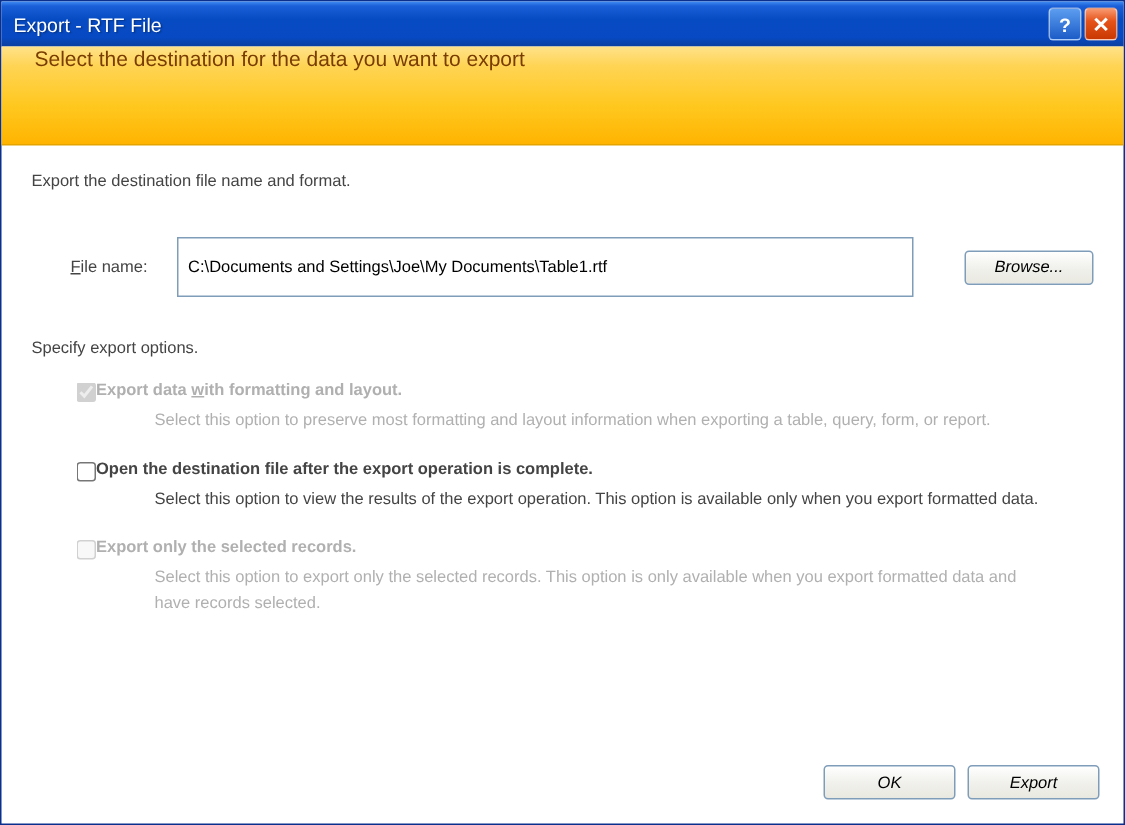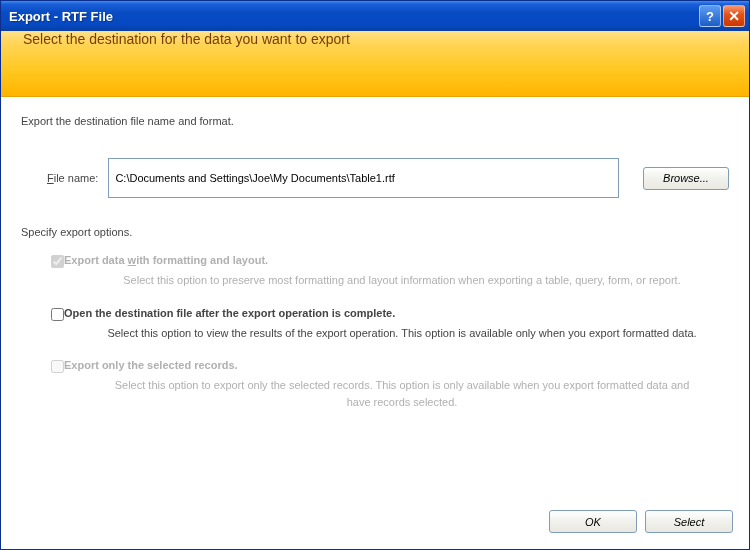--- a/index.html
+++ b/index.html
@@ -27,21 +27,21 @@
       #074bc3 40%,
       #0749c2 80%,
       #0a3f9f 100%);
     display: flex;
     align-items: center;
     padding: 0 4px 0 8px;
     color: #fff;
   }
   .titlebar-title {
     flex: 1;
-    font-weight: bold;
+    font-weight: normal;
     font-size: 13px;
     text-shadow: 1px 1px 1px rgba(0,0,0,0.3);
   }
   .titlebar-btns {
     display: flex;
     gap: 2px;
   }
   .tb-btn {
     width: 22px;
     height: 22px;
@@ -87,21 +87,21 @@
     padding: 18px 20px 10px 20px;
     color: #444;
     overflow: hidden;
   }
   .section-label {
     margin-bottom: 16px;
   }
   .filerow {
     display: flex;
     align-items: center;
-    gap: 6px;
+    gap: 16px;
     padding-left: 26px;
     margin-bottom: 28px;
     margin-top: 31px;
   }
   .filerow-label {
     white-space: nowrap;
     margin-right: 4px;
   }
   .underline { text-decoration: underline; }
   .file-input {
@@ -136,21 +136,20 @@
     margin: 1px 0 0 0;
     width: 13px;
     height: 13px;
   }
   .opt-title { font-weight: bold; }
   .opt-desc {
     padding-left: 52px;
     margin-bottom: 18px;
     line-height: 1.5;
     max-width: 650px;
-    text-align: center;
   }
   .disabled { color: #b0b0b0; }
   .disabled input[type=checkbox] { accent-color: #ccc; }
   .footer {
     display: flex;
     justify-content: flex-end;
     gap: 8px;
     padding: 12px 16px 16px 0;
   }
   .ok-btn, .cancel-btn {
@@ -209,16 +208,16 @@
         <div class="opt-title">Export only the selected records.</div>
       </div>
       <div class="opt-desc disabled">Select this option to export only the selected records. This option is only available when you export formatted data and have records selected.</div>
 
     </div>
 
   </div>
 
   <div class="footer">
     <button class="ok-btn">OK</button>
-    <button class="cancel-btn">Select</button>
+    <button class="cancel-btn">Export</button>
   </div>
 
 </div>
 
 </body></html>

